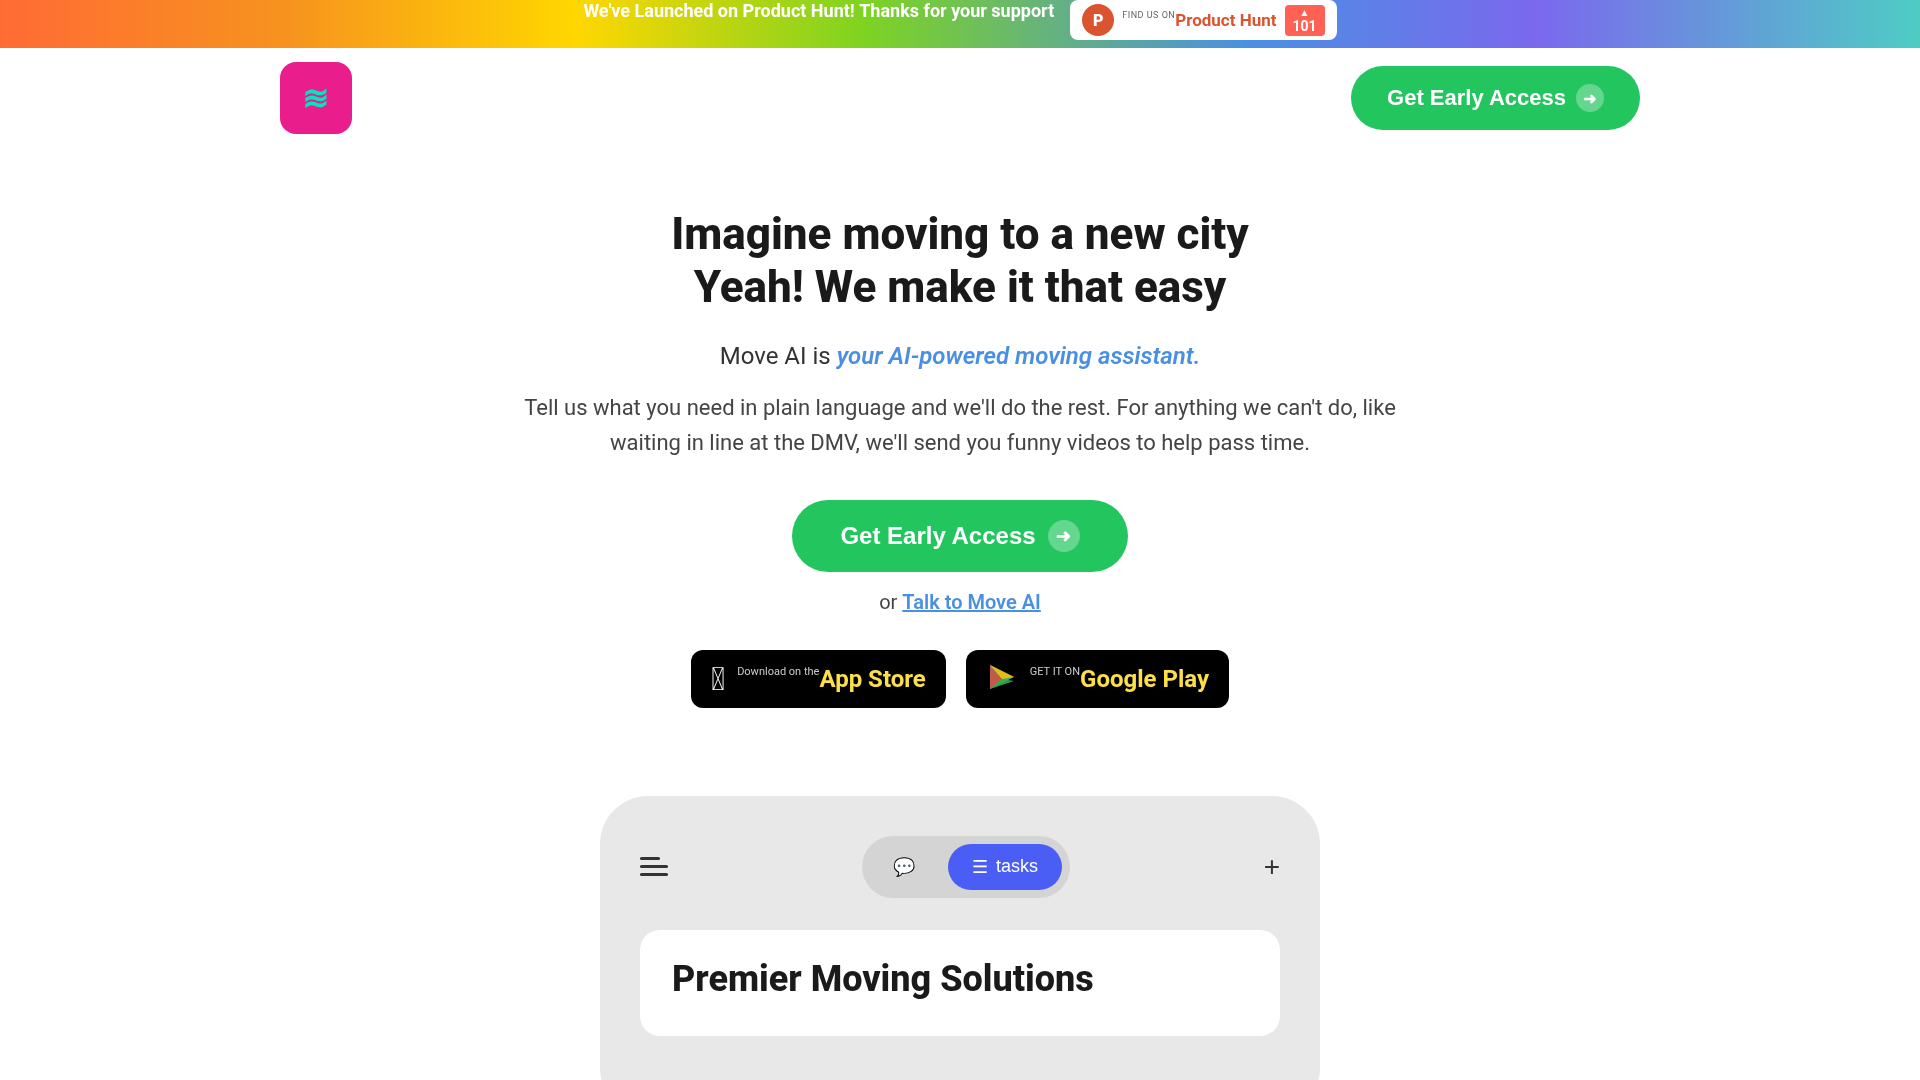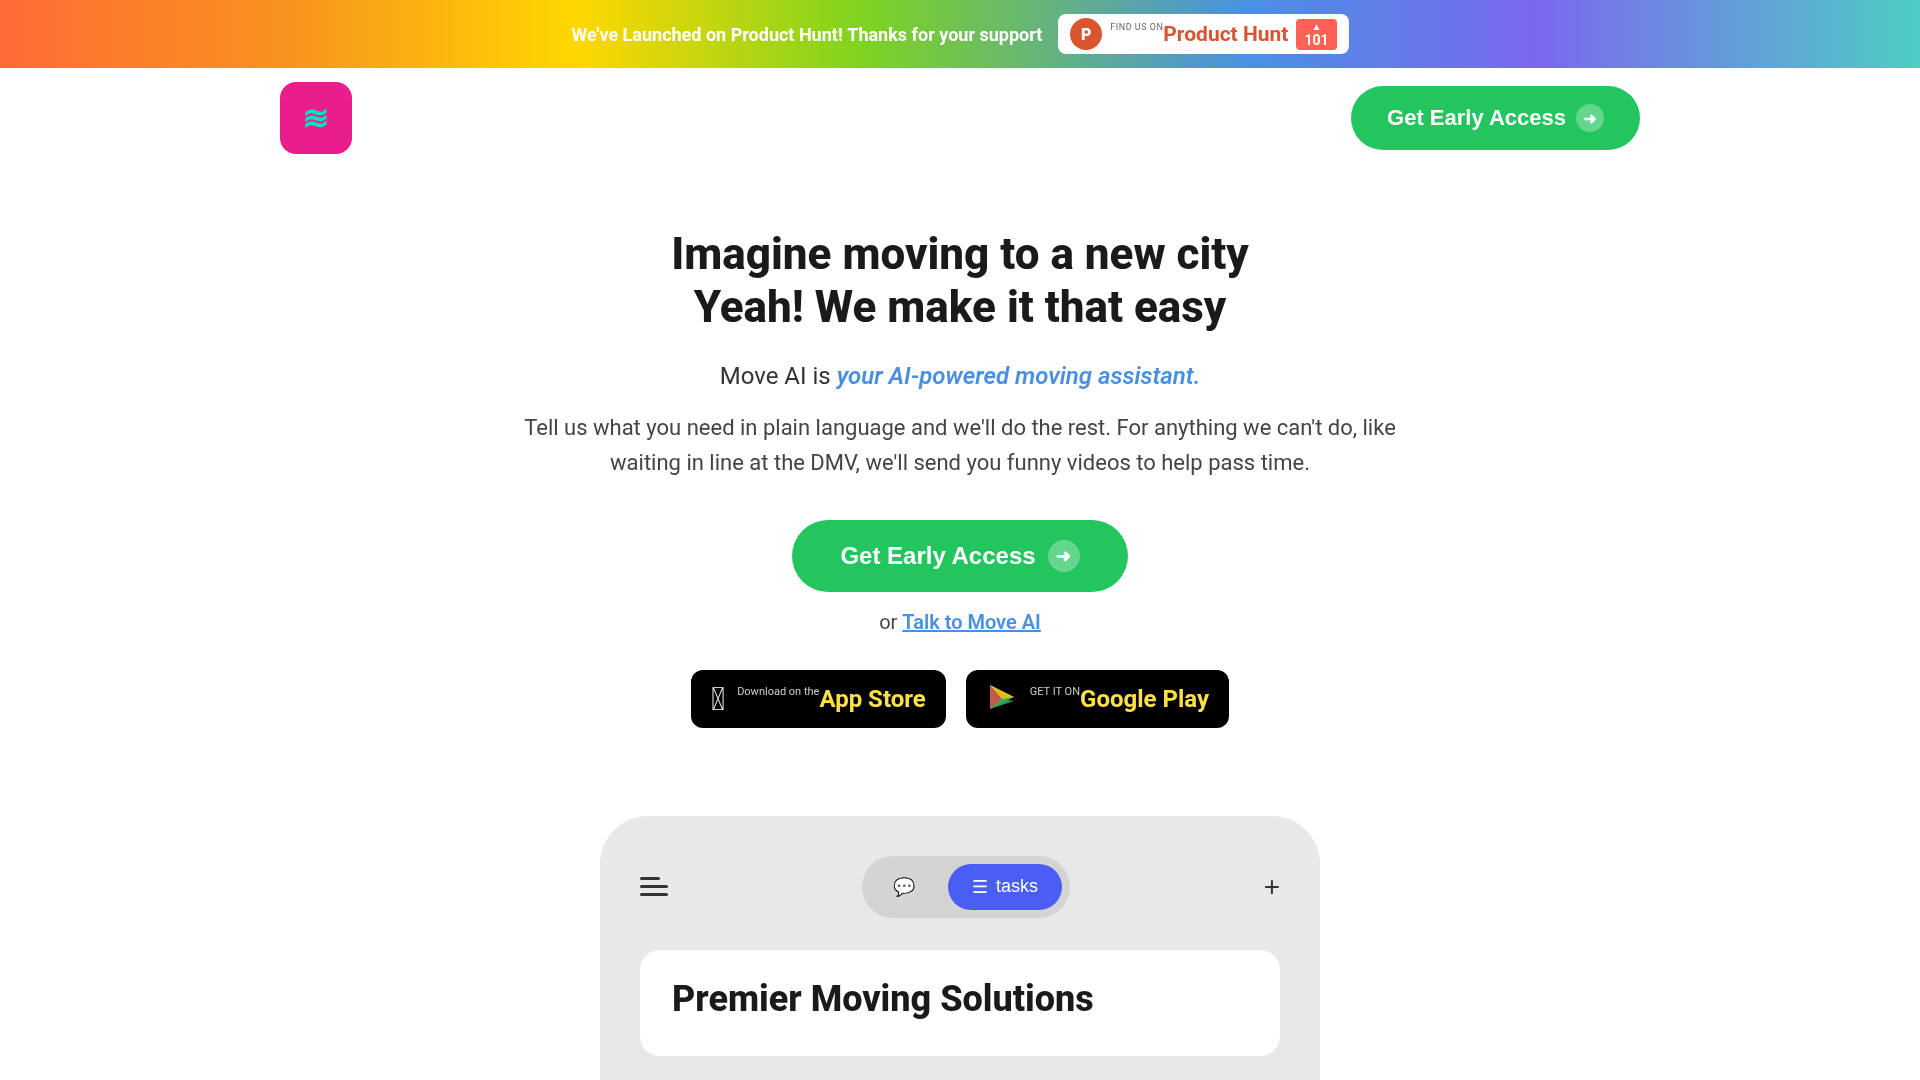--- a/index.html
+++ b/index.html
@@ -7,23 +7,23 @@
       font-family: -apple-system, BlinkMacSystemFont, 'Segoe UI', Roboto, sans-serif;
       background: #ffffff;
       width: 1920px;
       min-height: 1080px;
       overflow-x: hidden;
     }
 
     
     .top-banner {
       background: linear-gradient(90deg, #ff6b35 0%, #f7931e 15%, #ffd700 30%, #7ed321 45%, #4a90e2 65%, #7b68ee 80%, #4ecdc4 100%);
-      height: 68px;
-      display: flex;
-      align-items: center;
+      height: 48px;
+      display: flex;
+      align-items: flex-start;
       justify-content: center;
       gap: 16px;
     }
     .banner-text {
       color: #ffffff;
       font-size: 18px;
       font-weight: 500;
     }
     .banner-text span {
       font-weight: 700;
@@ -53,21 +53,21 @@
       display: flex;
       flex-direction: row;
     }
     .ph-find {
       font-size: 9px;
       color: #666;
       text-transform: uppercase;
       letter-spacing: 0.5px;
     }
     .ph-name {
-      font-size: 21px;
+      font-size: 17px;
       font-weight: 700;
       color: #da552f;
     }
     .ph-count {
       background: #ff6154;
       color: white;
       font-size: 14px;
       font-weight: 700;
       padding: 2px 8px;
       border-radius: 4px;

